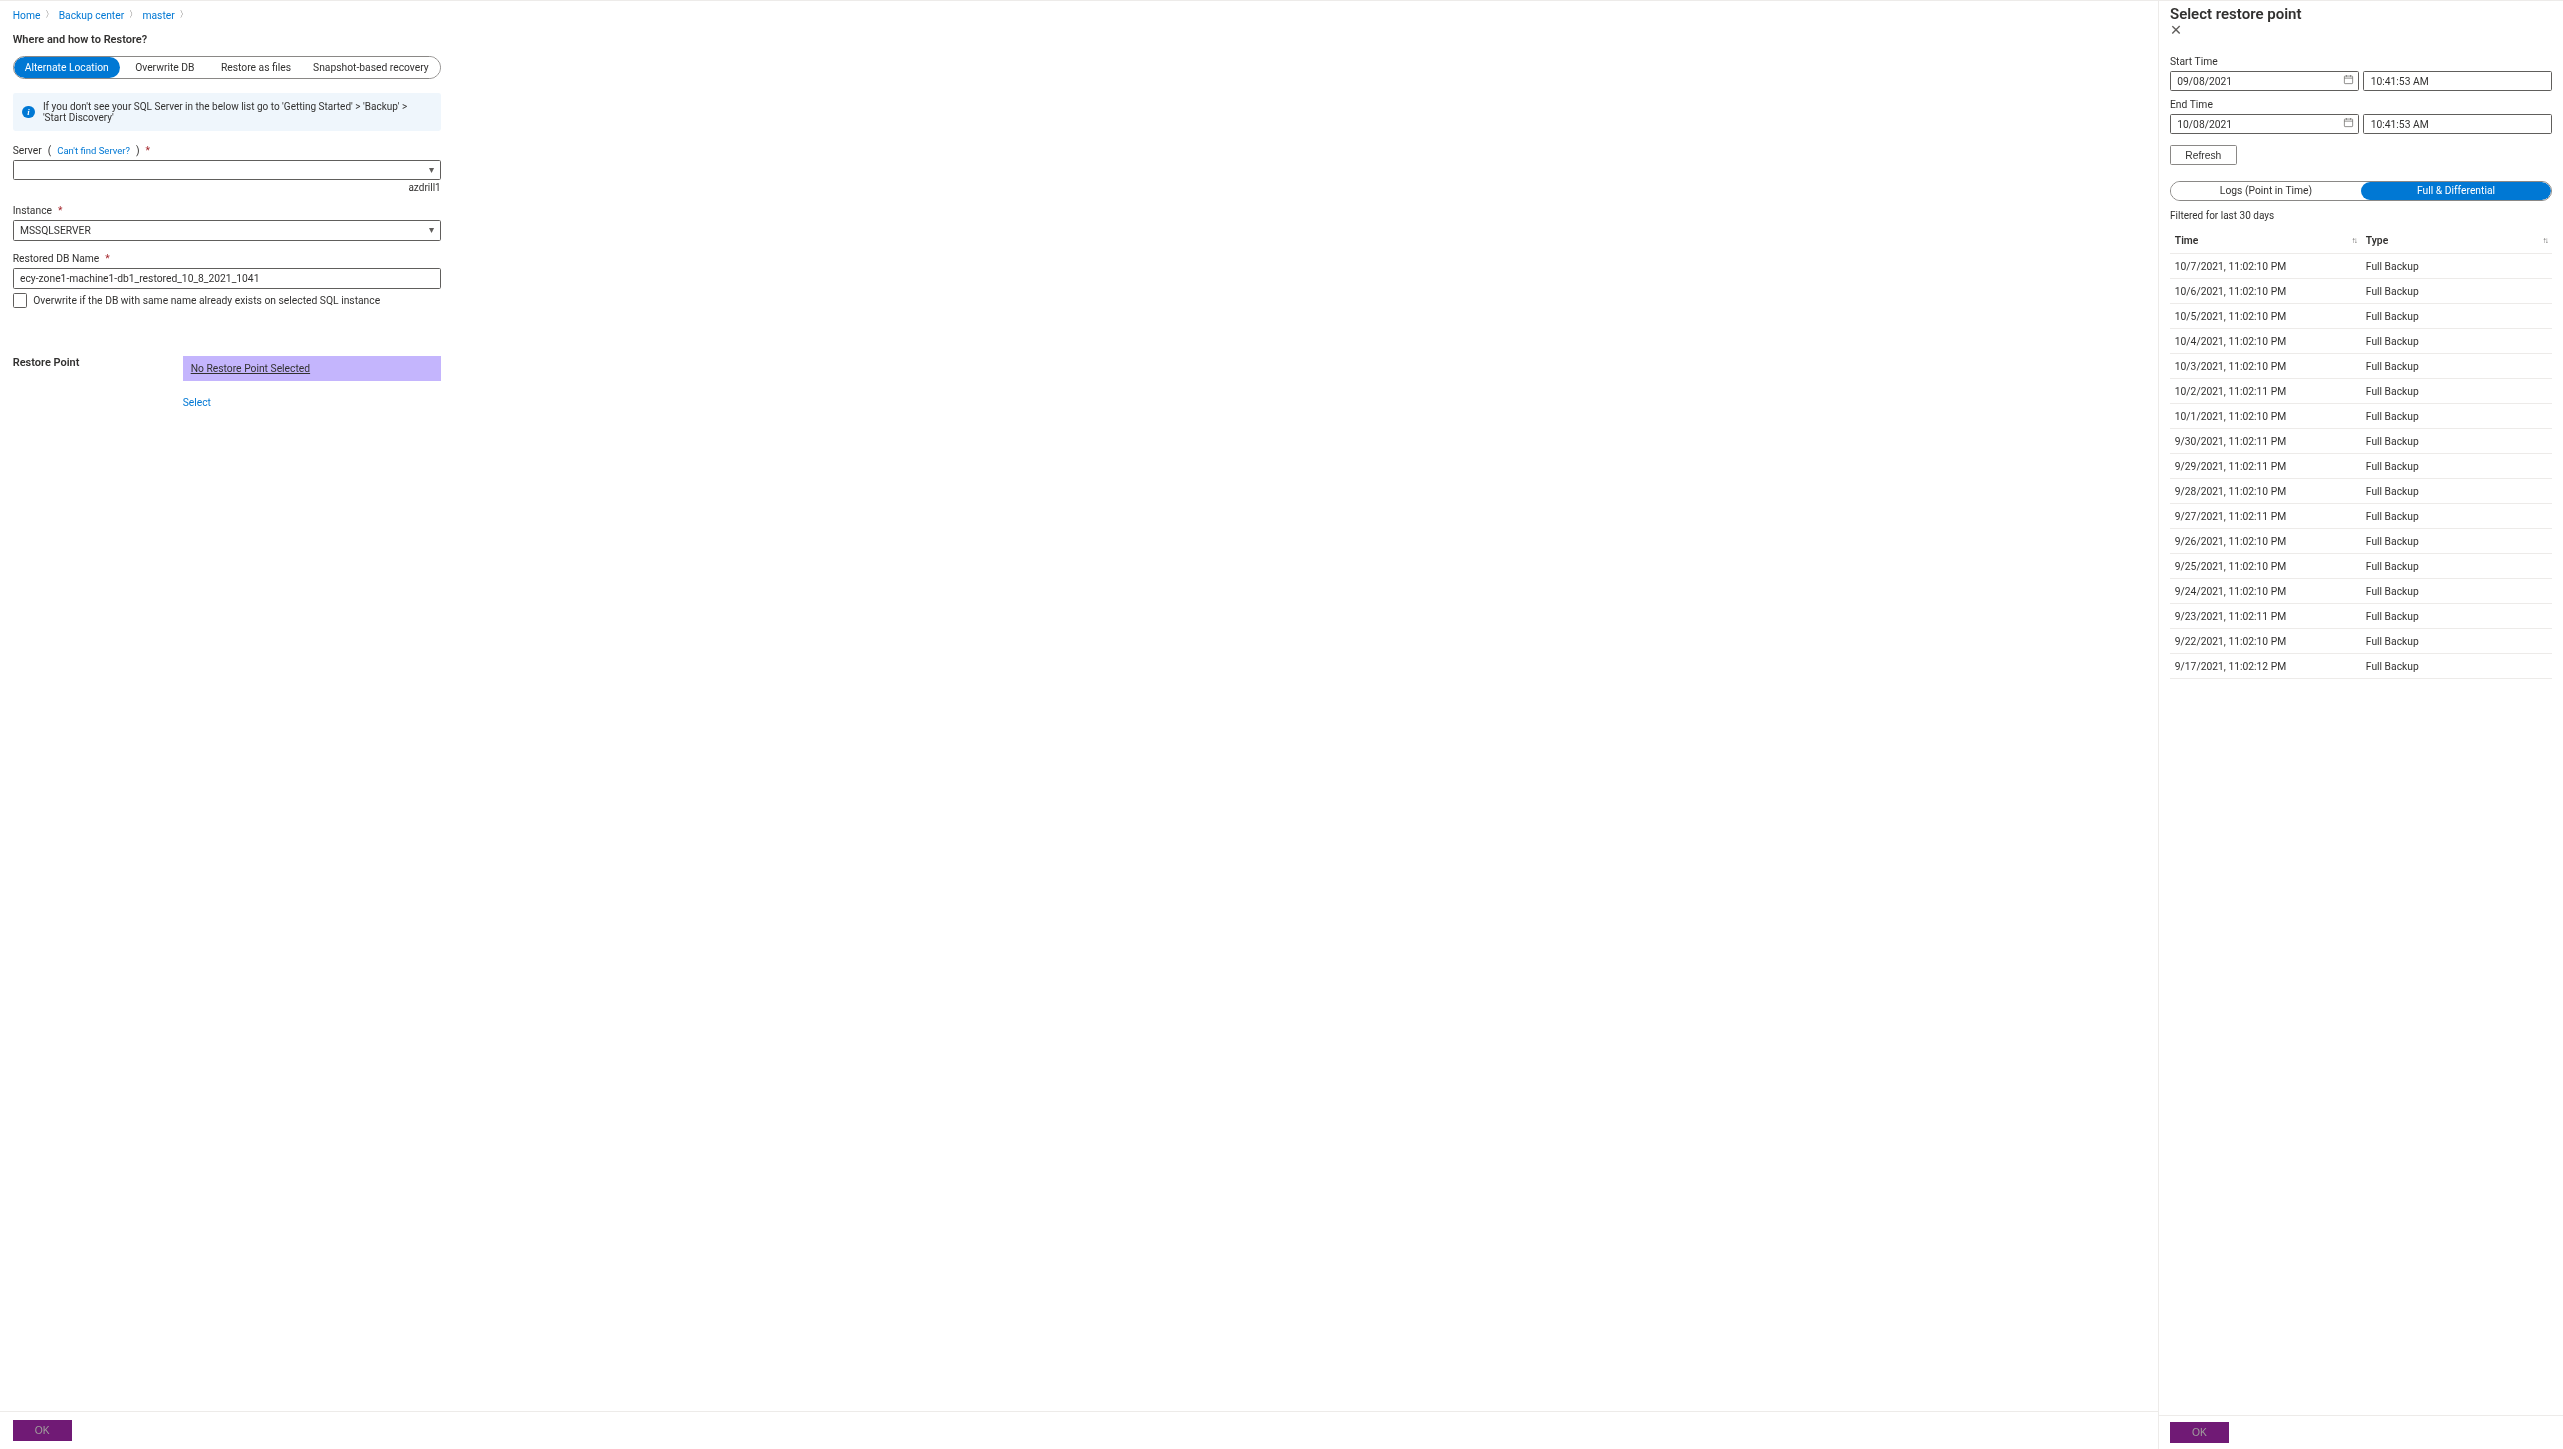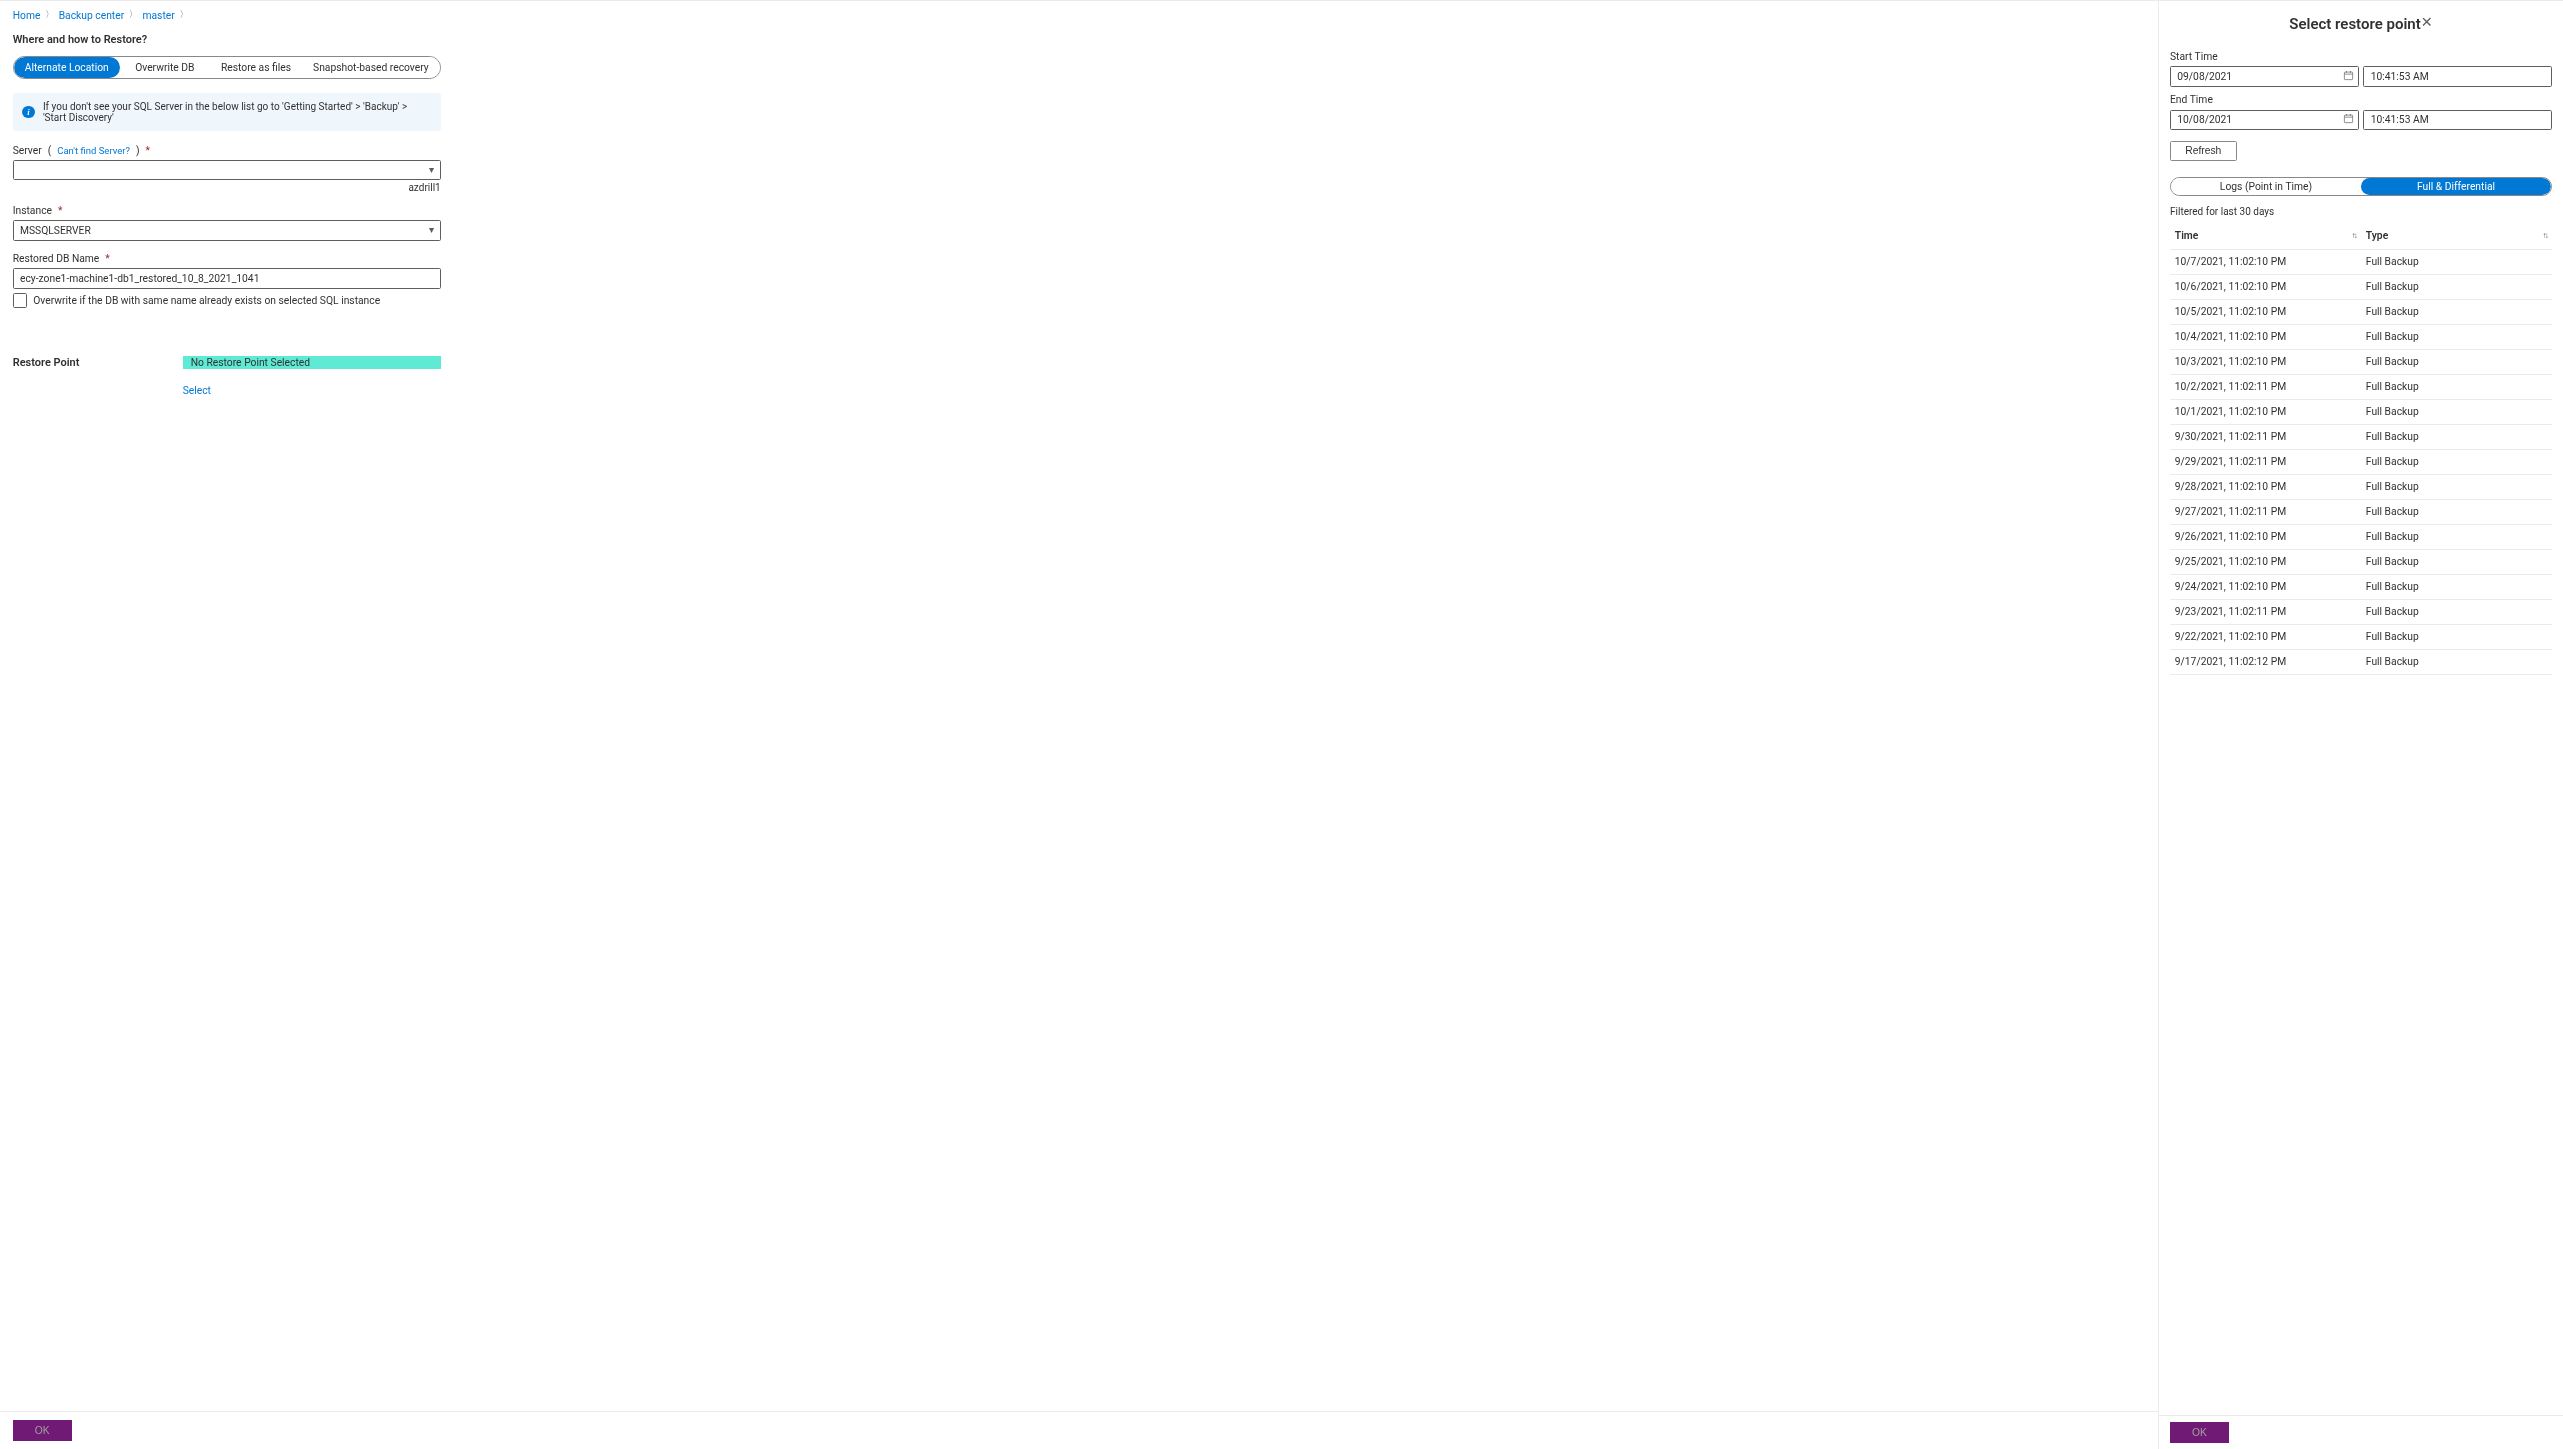--- a/index.html
+++ b/index.html
@@ -145,24 +145,25 @@
     width: 428px;
     max-width: 100%;
   }
   .restore-point-label {
     font-size: 11px;
     font-weight: 600;
     width: 170px;
   }
   .restore-point-value-col { flex: 1; }
   .restore-point-value {
-    background: #5eead4;
-    padding: 0 8px;
-    font-size: 10.3px;
-    color: #323130;
+    background: #c4b5fd;
+    padding: 6px 8px;
+    font-size: 10.3px;
+    color: #323130;
+    text-decoration: underline;
   }
   .select-link { color: #0078d4; font-size: 10.3px; cursor: pointer; margin-top: 15px; display: inline-block;}
   .main-footer {
     border-top: 0.8px solid #edebe9;
     padding: 8px 12.7px;
     background: #fff;
   }
   .ok-btn {
     background: #701a75;
     border: none;
@@ -174,22 +175,23 @@
   
   .blade {
     width: 404px;
     display: flex;
     flex-direction: column;
     border-top: 0.8px solid #edebe9;
   }
   .blade-header {
     display: flex;
     align-items: flex-start;
-    justify-content: center;
-    padding: 14px 11px 0 11px;
+    justify-content: flex-start;
+    padding: 4px 11px 0 11px;
+    flex-direction: column;
   }
   .blade-title {
     font-size: 15px;
     font-weight: 600;
     color: #323130;
   }
   .close-x {
     font-size: 14.3px;
     color: #605e5c;
     cursor: pointer;

